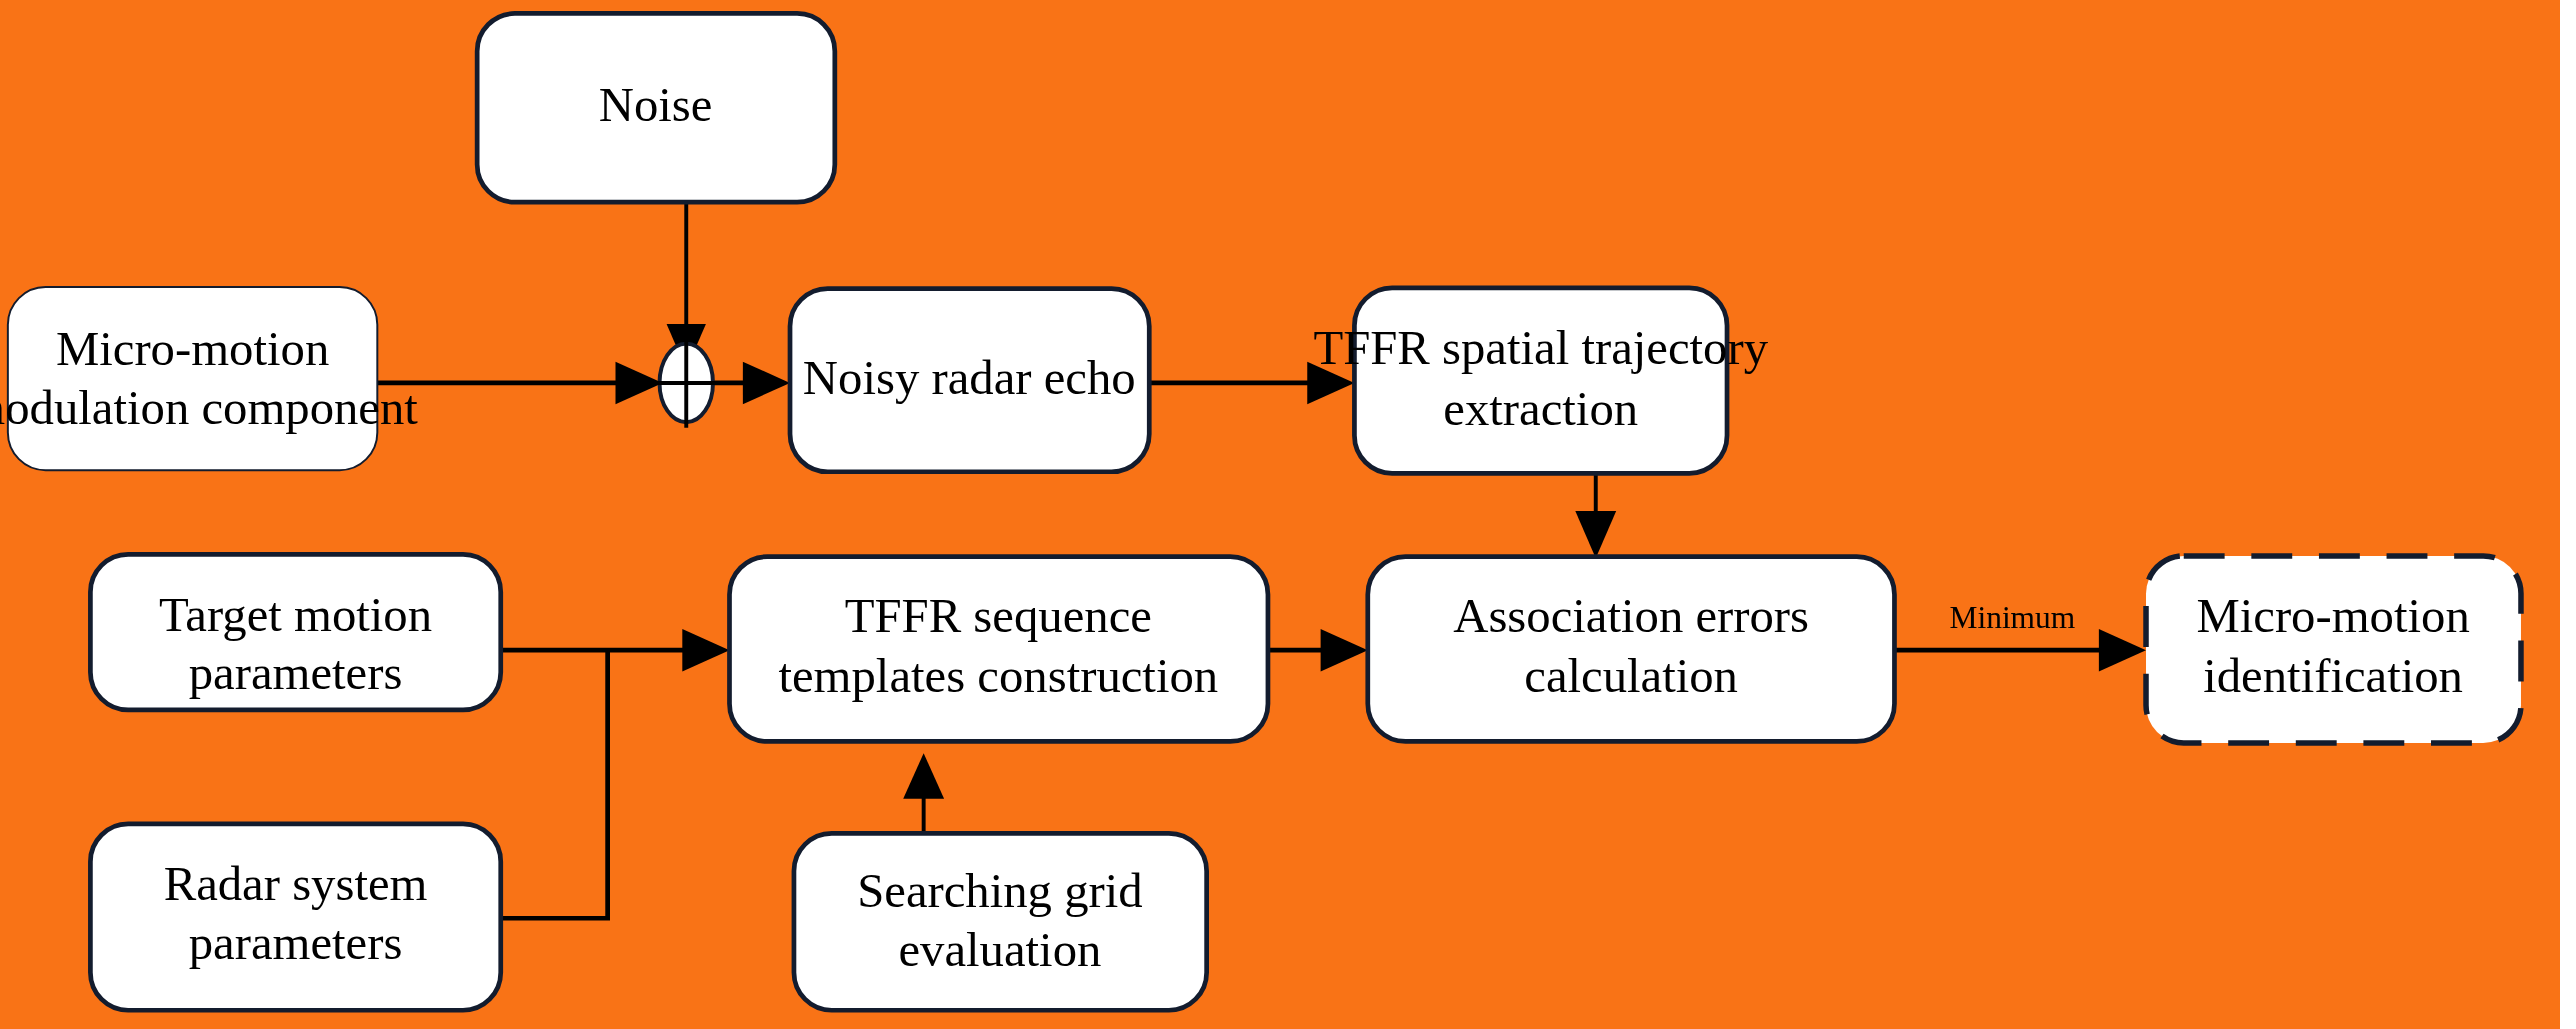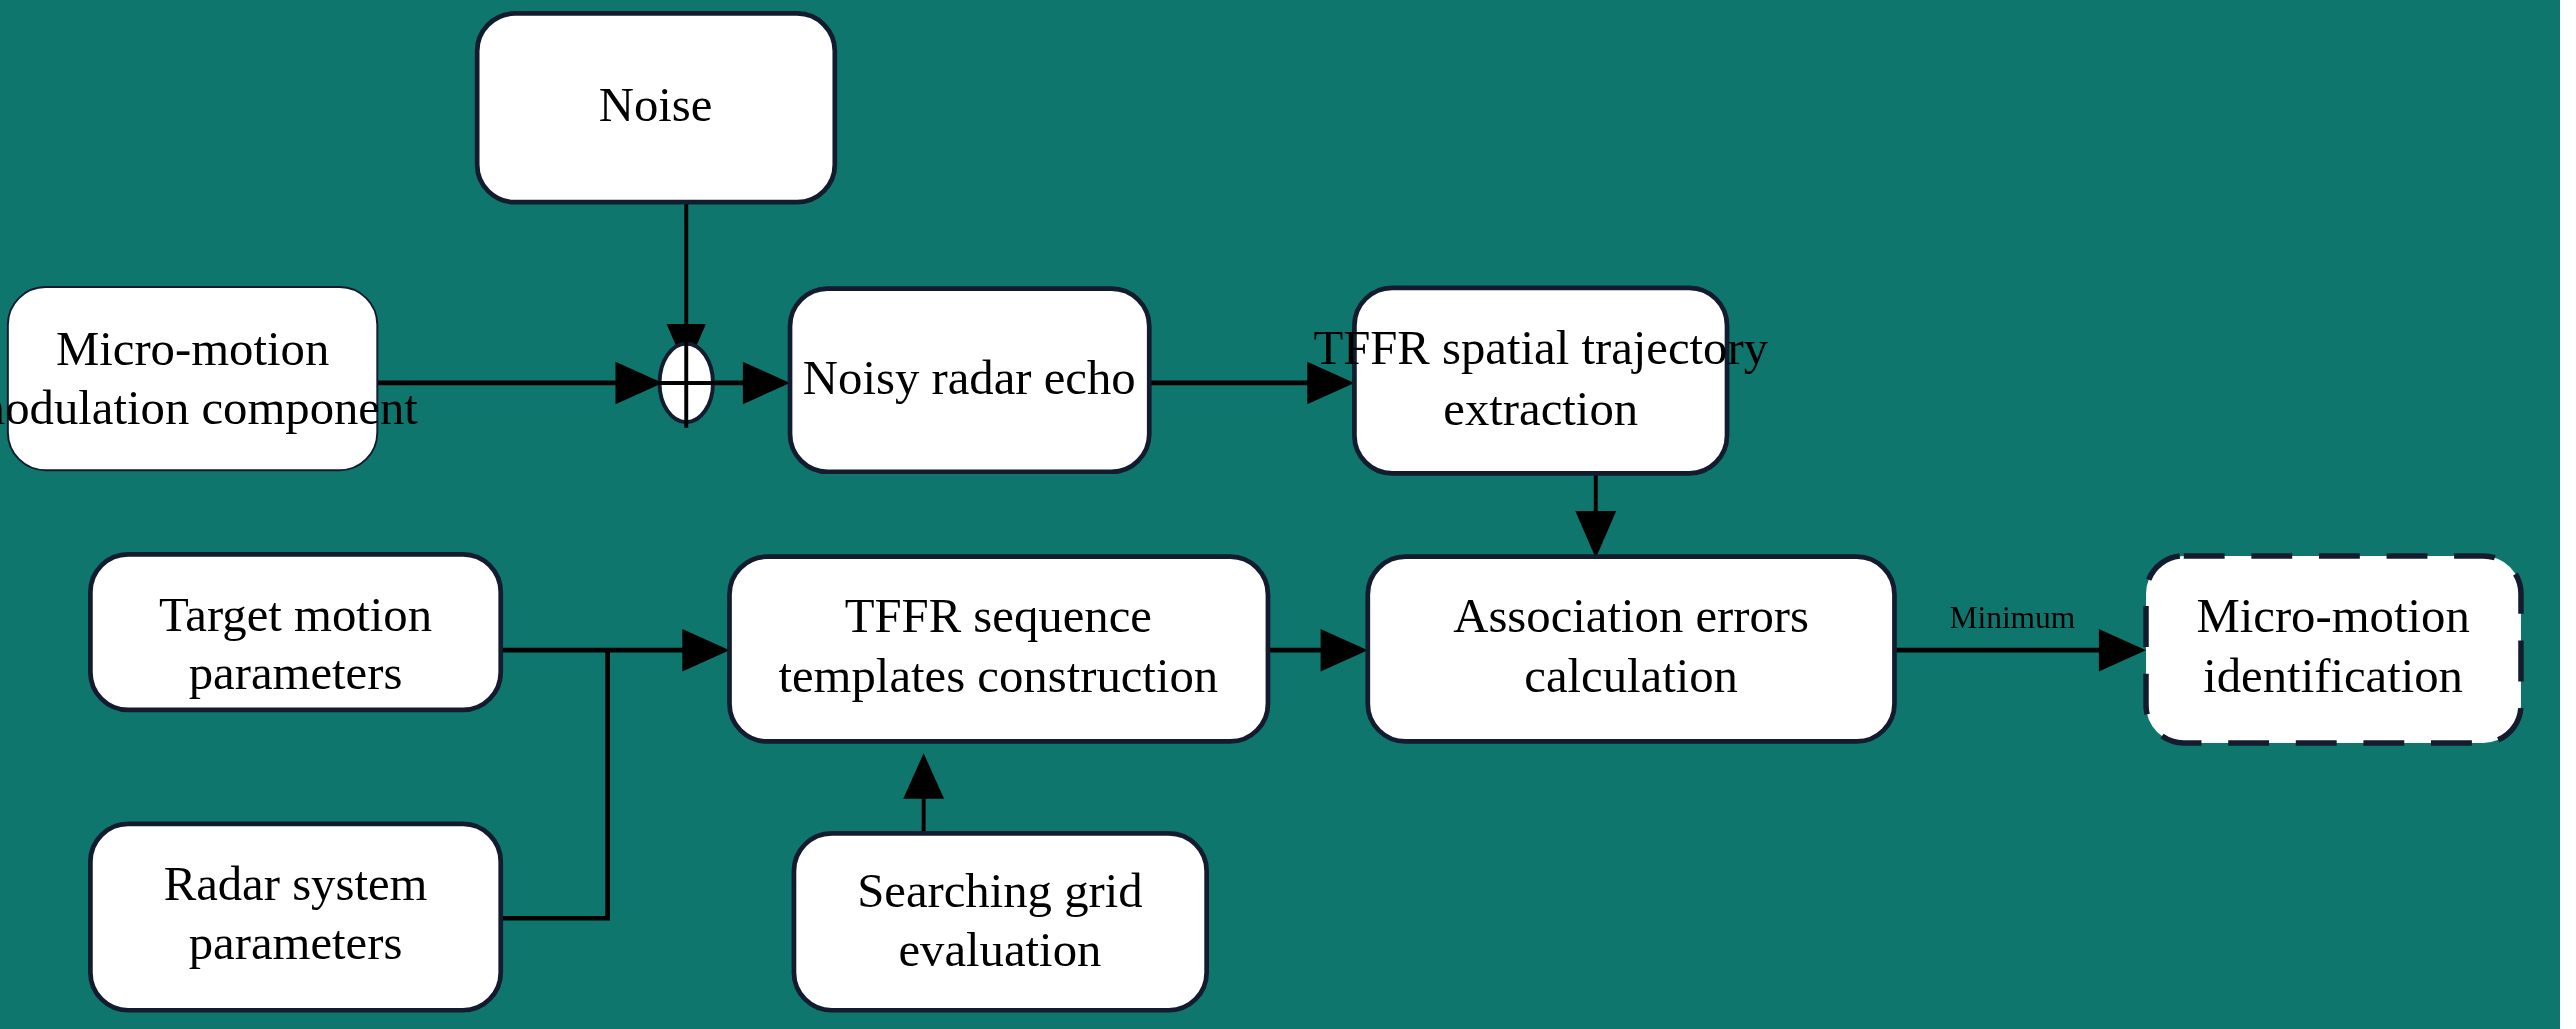--- a/index.html
+++ b/index.html
@@ -4,21 +4,21 @@
 <style>
   html, body {
     margin: 0;
     padding: 0;
     background: #ffffff;
   }
   #canvas-wrap {
     position: relative;
     width: 2560px;
     height: 1030px;
-    background: #0f766e;
+    background: #f97316;
     overflow: hidden;
   }
   svg.flow {
     position: absolute;
     left: 0;
     top: 0;
     width: 2576px;
     height: 1030px;
     display: block;
   }

